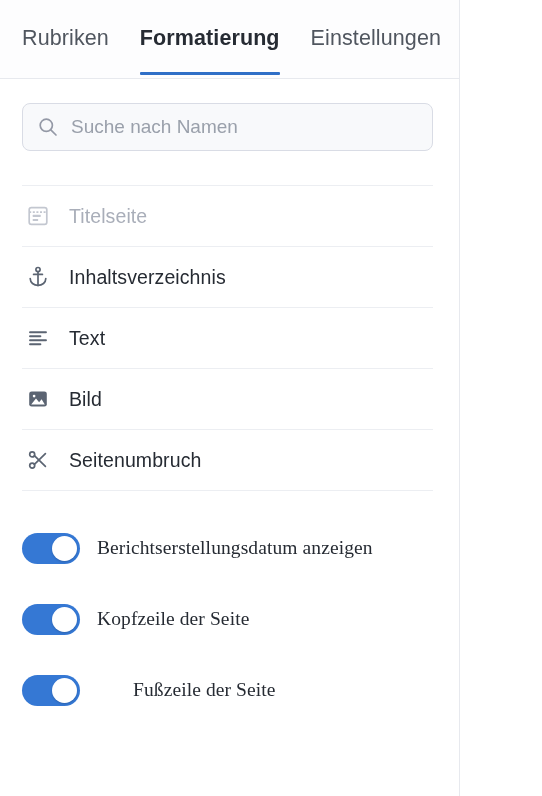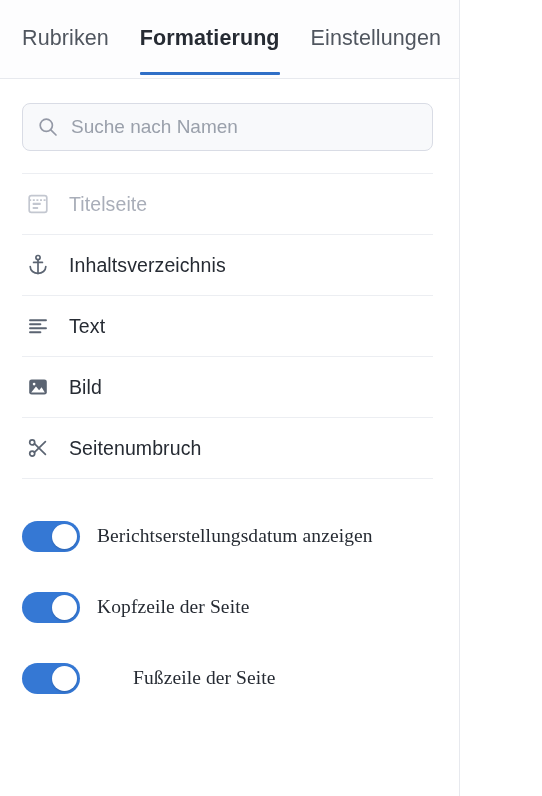--- a/index.html
+++ b/index.html
@@ -115,21 +115,21 @@
   }
   .block-row {
     position: relative;
     height: 60px;
     display: flex;
     align-items: center;
     border-bottom: 1px solid #eceef2;
     cursor: pointer;
   }
   .block-row:first-child { border-top: 1px solid #eceef2; }
-  .block-row.disabled { cursor: default; }
+  .block-row.disabled { cursor: default; margin-top: 12px; }
   .block-icon {
     width: 26px;
     height: 26px;
     flex: 0 0 26px;
     margin-left: 3px;
     margin-right: 18px;
     display: flex;
     align-items: center;
     justify-content: center;
     color: #5b6472;

